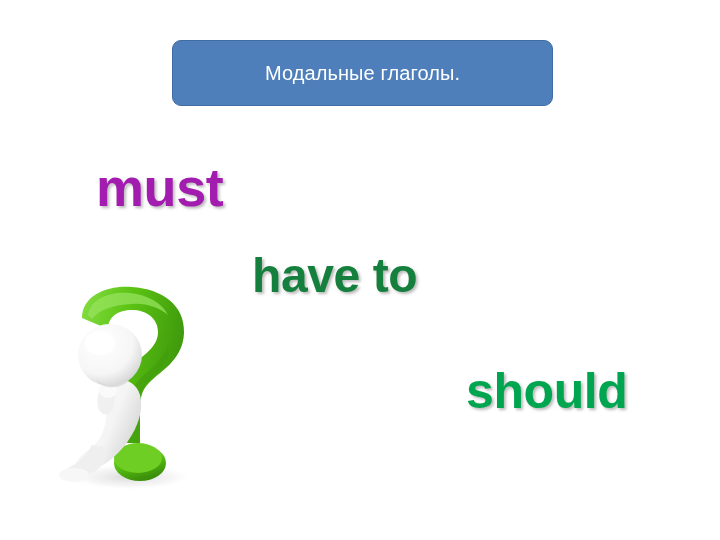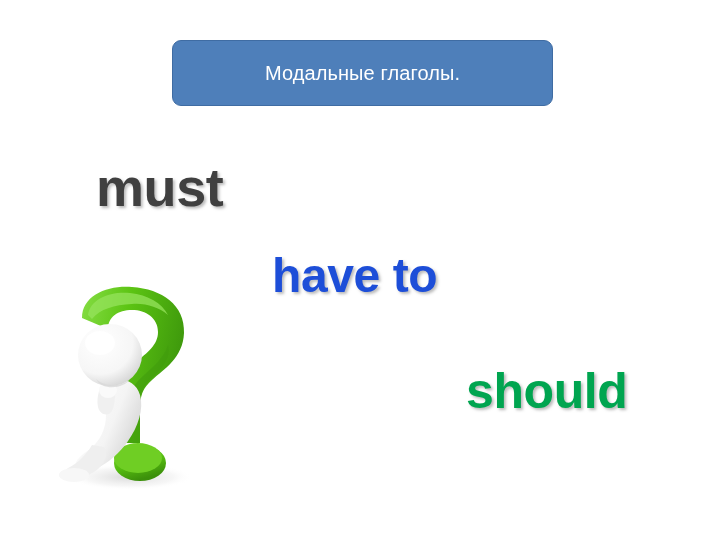--- a/index.html
+++ b/index.html
@@ -50,27 +50,27 @@
     position: absolute;
     font-weight: bold;
     white-space: nowrap;
     letter-spacing: -0.4px;
     text-shadow: 2px 2px 3px rgba(130,130,130,0.55);
   }
   .verb-must {
     left: 96px;
     top: 156px;
     font-size: 54px;
-    color: #404040;
+    color: #a21caf;
   }
   .verb-haveto {
-    left: 272px;
+    left: 252px;
     top: 248px;
     font-size: 48px;
-    color: #1d4ed8;
+    color: #15803d;
   }
   .verb-should {
     left: 466px;
     top: 345px;
     font-size: 50px;
     color: #00A550;
     margin-top: 17px;
   }
 
   

